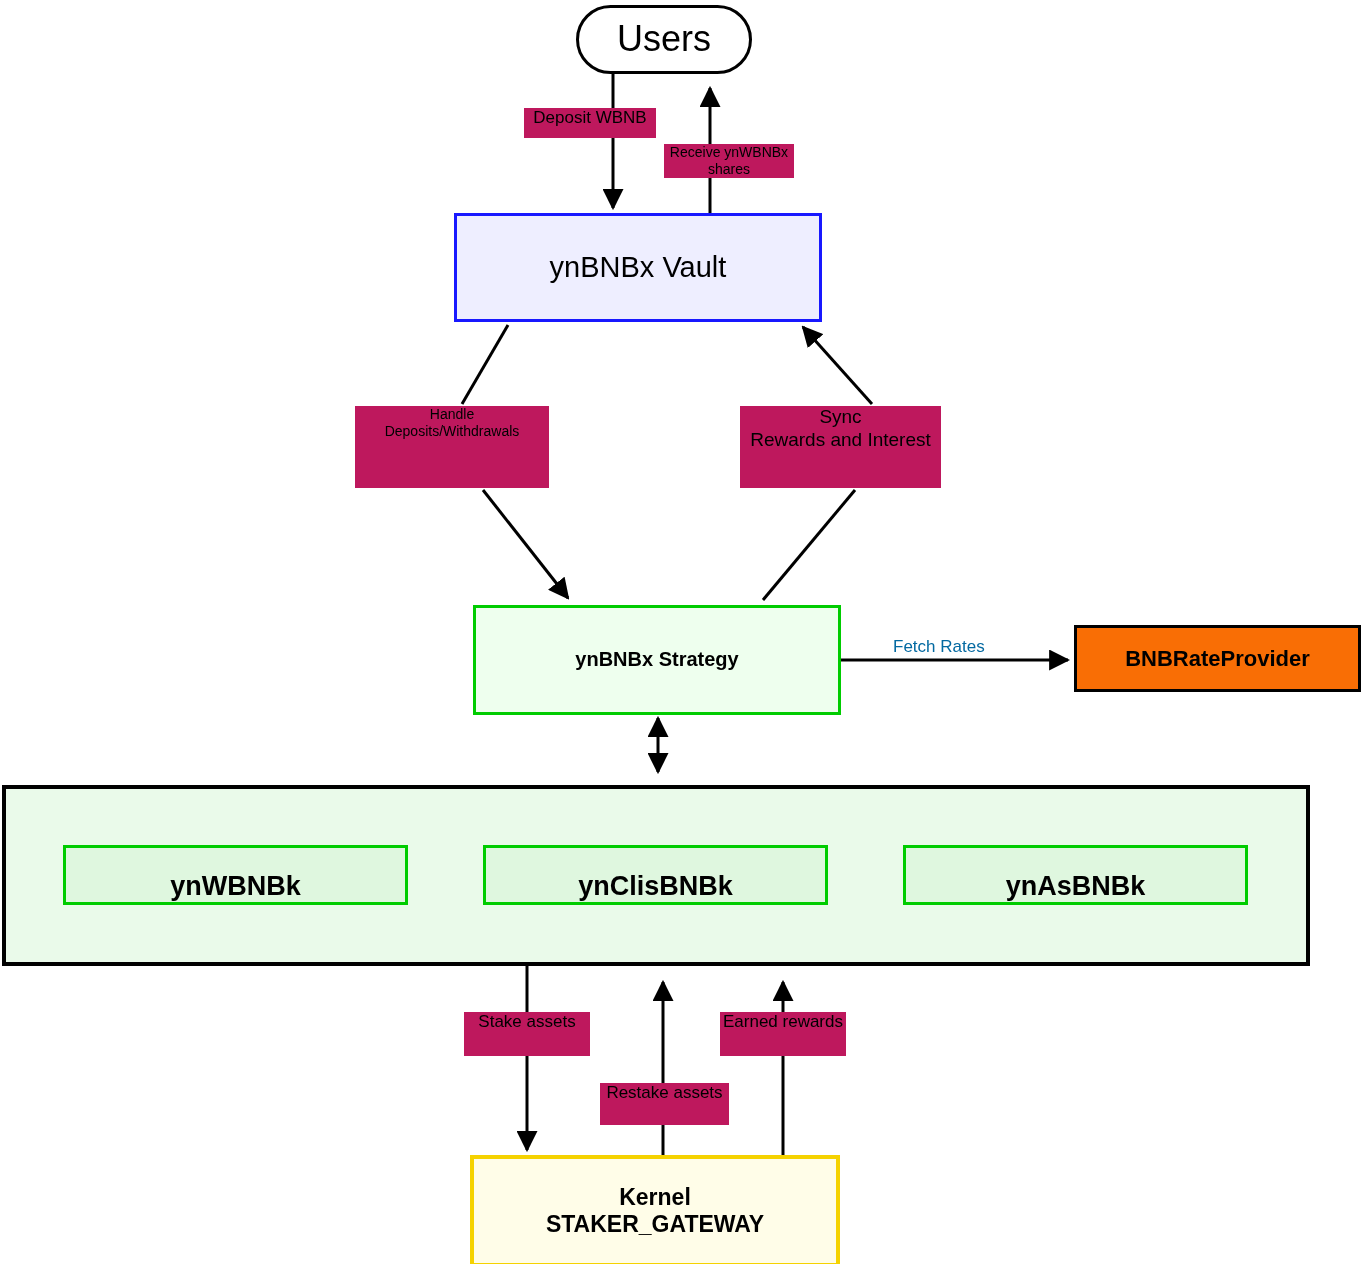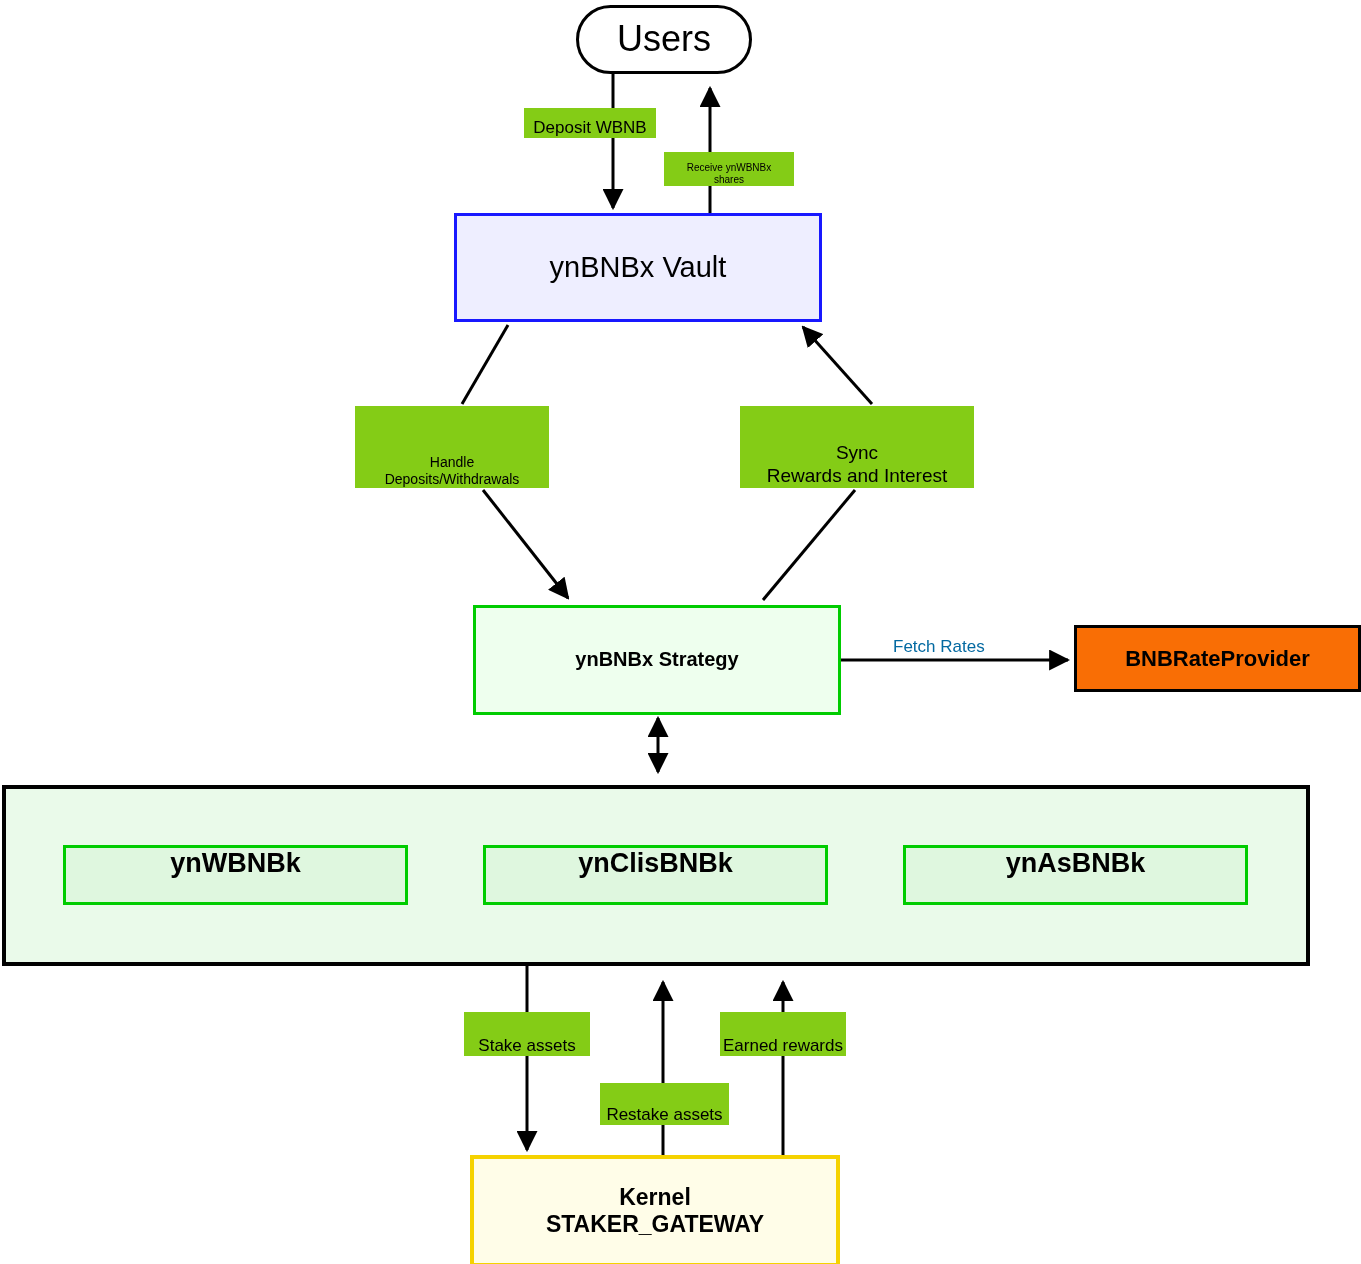--- a/index.html
+++ b/index.html
@@ -86,21 +86,21 @@
 
   .kvault-item {
     position: absolute;
     box-sizing: border-box;
     top: 845px;
     height: 60px;
     width: 345px;
     border: 3px solid #00cc00;
     background: #dff7df;
     display: flex;
-    align-items: flex-start;
+    align-items: flex-end;
     justify-content: center;
     font-size: 27px;
     font-weight: bold;
     color: #000000;
   }
   .kvault-item.i0 { left: 63px; }
   .kvault-item.i1 { left: 483px; }
   .kvault-item.i2 { left: 903px; }
 
   
@@ -111,33 +111,33 @@
     font-size: 23px;
     font-weight: bold;
     color: #000000;
     flex-direction: column;
   }
 
   
   .edge-label {
     position: absolute;
     box-sizing: border-box;
-    background: #84cc16;
+    background: #be185d;
     color: #000000;
     display: flex;
-    align-items: flex-end;
+    align-items: flex-start;
     justify-content: center;
     text-align: center;
     line-height: 1.2;
     font-weight: 400;
   }
   .lbl-deposit  { left: 524px; top: 108px; width: 132px; height: 30px; font-size: 17px; }
-  .lbl-receive  { left: 664px; top: 152px; width: 130px; height: 34px; font-size: 10px; }
+  .lbl-receive  { left: 664px; top: 144px; width: 130px; height: 34px; font-size: 14px; }
   .lbl-handle   { left: 355px; top: 406px; width: 194px; height: 82px; font-size: 14px; }
-  .lbl-sync     { left: 740px; top: 406px; width: 234px; height: 82px; font-size: 19px; }
+  .lbl-sync     { left: 740px; top: 406px; width: 201px; height: 82px; font-size: 19px; }
   .lbl-stake    { left: 464px; top: 1012px; width: 126px; height: 44px; font-size: 17px; }
   .lbl-restake  { left: 600px; top: 1083px; width: 129px; height: 42px; font-size: 17px; }
   .lbl-earned   { left: 720px; top: 1012px; width: 126px; height: 44px; font-size: 17px; }
 
   .lbl-fetch {
     position: absolute;
     left: 893px; top: 637px;
     background: transparent;
     font-size: 17px;
     color: #0369a1;

